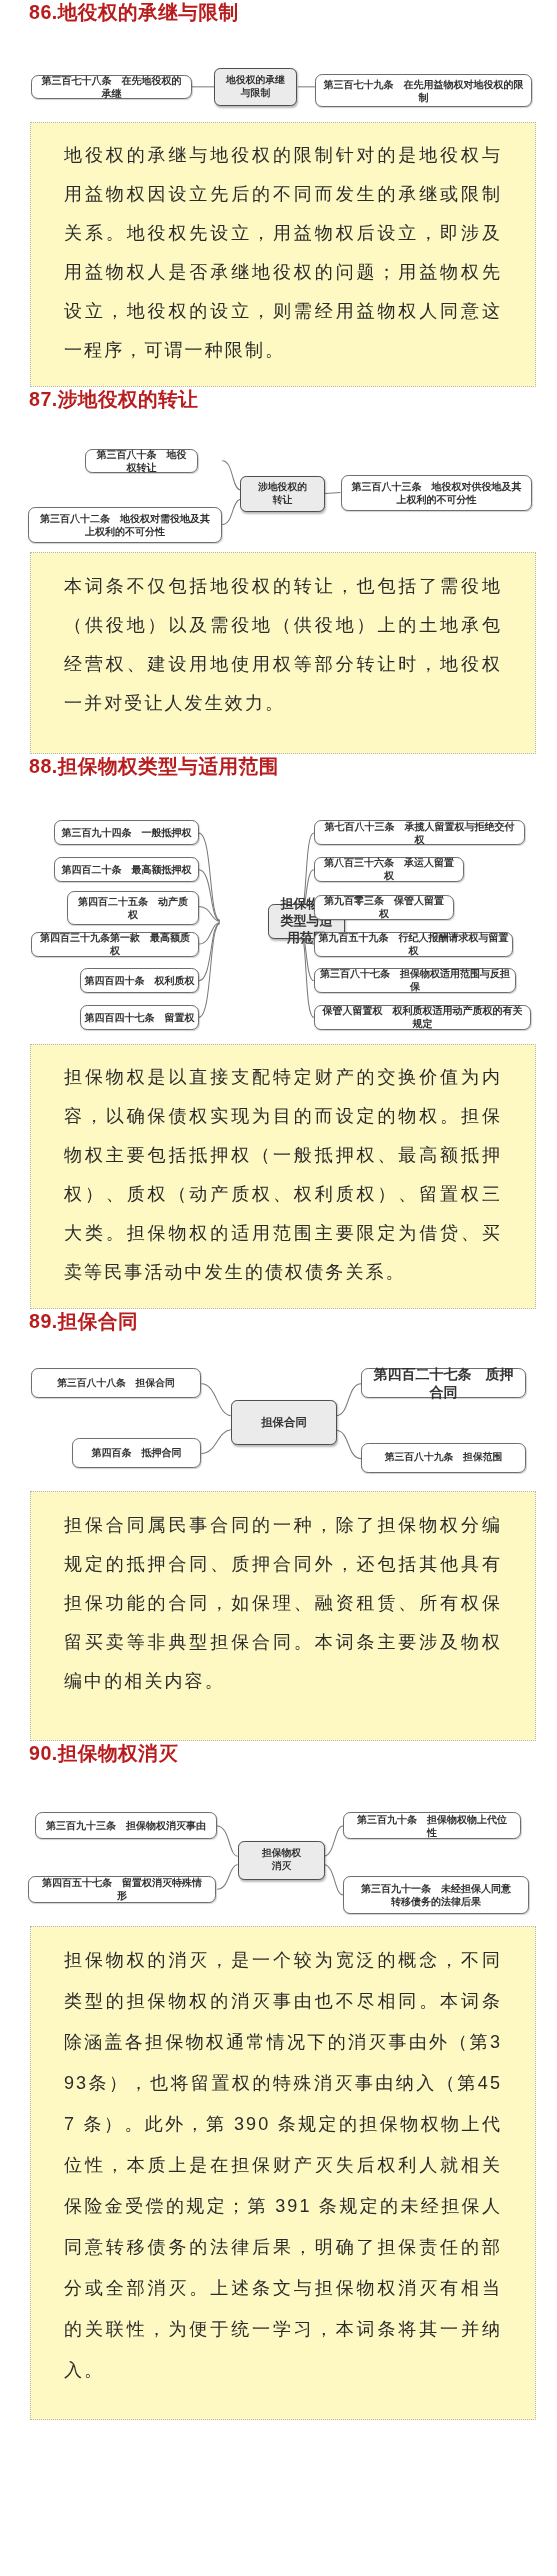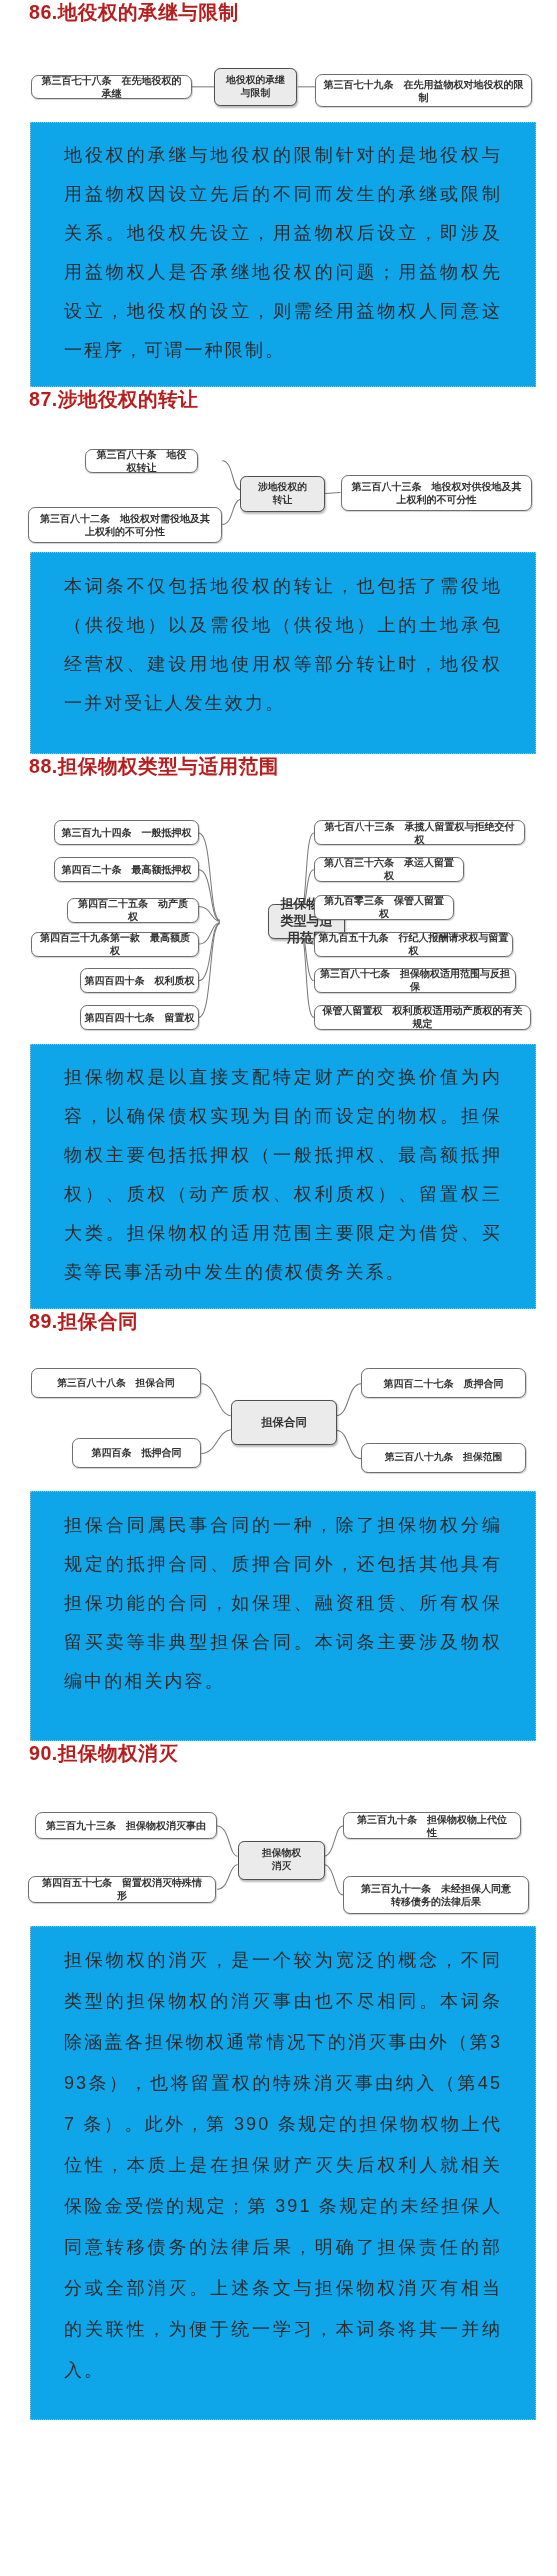--- a/index.html
+++ b/index.html
@@ -11,21 +11,21 @@
   .mm{position:relative;width:557px;}
   .mm svg.links{position:absolute;left:0;top:0;pointer-events:none;}
   .node{position:absolute;box-sizing:border-box;background:#ffffff;
         border:1px solid #6e6e6e;border-radius:7.2px;
         display:flex;align-items:center;justify-content:center;text-align:center;
         font-size:10px;font-weight:700;color:#333;line-height:1.3;
         box-shadow:0.5px 1px 1px rgba(0,0,0,.18);}
   .node.center{background:#ebebeb;border-color:#4f4f4f;border-radius:6.2px;
                font-size:9.8px;box-shadow:1px 1.5px 2.1px rgba(0,0,0,.28);}
   .dashed-box{box-sizing:border-box;margin-left:30px;width:506px;
-              border:1px dotted #b5b5b5;background:#0ea5e9;}
+              border:1px dotted #b5b5b5;background:#fef9c3;}
   .dashed-box p{margin:0;font-size:18px;letter-spacing:2.1px;line-height:39px;
                 color:#2b2b2b;text-align:justify;word-break:break-all;}
   .b86{margin-top:4.1px;padding:13.4px 33px 15.5px;}
   .b87{margin-top:6.2px;padding:13.4px 33px 30px;}
   .b88{margin-top:12.4px;padding:13.4px 33px 15.5px;}
   .b89{margin-top:11.4px;padding:13.4px 33px 39px;}
   .b90{margin-top:7.2px;padding:13.4px 33px 28px;}
   .b90 p{line-height:41px;}
   .h86{margin-top:13px;} .h87{margin-top:46px;} .h88{margin-top:20.7px;}
   .h89{margin-top:43px;} .h90{margin-top:21px;}
@@ -85,21 +85,21 @@
         <path d="M 385 384 C 412 384, 404 204, 426 202"></path>
         <path d="M 576 196 C 598 194, 588 27, 608 27"></path>
         <path d="M 576 197 C 596 196, 590 98, 608 98"></path>
         <path d="M 576 198 C 594 197, 592 171, 608 171"></path>
         <path d="M 576 200 C 594 201, 592 242, 608 242"></path>
         <path d="M 576 201 C 596 202, 590 313, 608 313"></path>
         <path d="M 576 202 C 598 204, 588 384, 608 384"></path>
       </svg>
       <div class="node" style="left:54px;top:1.5px;width:145px;height:25px;padding:0 6.2px;">第三百九十四条　一般抵押权</div>
       <div class="node" style="left:54px;top:38px;width:145px;height:25px;padding:0 6.2px;">第四百二十条　最高额抵押权</div>
-      <div class="node" style="left:67px;top:79px;width:132px;height:25px;padding:0 6.2px;">第四百二十五条　动产质权</div>
+      <div class="node" style="left:67px;top:72px;width:132px;height:34px;padding:0 6.2px;">第四百二十五条　动产质权</div>
       <div class="node" style="left:31px;top:113px;width:168px;height:25px;padding:0 5.2px;">第四百三十九条第一款　最高额质权</div>
       <div class="node" style="left:80px;top:149px;width:119px;height:25px;padding:0 3.1px;">第四百四十条　权利质权</div>
       <div class="node" style="left:80px;top:186px;width:119px;height:25px;padding:0 3.1px;">第四百四十七条　留置权</div>
       <div class="node center" style="left:220px;top:85px;width:77px;height:35px;padding:0 8.3px;font-size:13px;margin-left:48px;">担保物权类型与适用范围</div>
       <div class="node" style="left:314px;top:1.5px;width:211px;height:25px;padding:0 6.2px;">第七百八十三条　承揽人留置权与拒绝交付权</div>
       <div class="node" style="left:314px;top:38px;width:150px;height:25px;padding:0 6.2px;">第八百三十六条　承运人留置权</div>
       <div class="node" style="left:314px;top:76px;width:140px;height:25px;padding:0 6.2px;">第九百零三条　保管人留置权</div>
       <div class="node" style="left:314px;top:113px;width:199px;height:25px;padding:0 2.6px;">第九百五十九条　行纪人报酬请求权与留置权</div>
       <div class="node" style="left:314px;top:149px;width:202px;height:25px;padding:0 4.1px;">第三百八十七条　担保物权适用范围与反担保</div>
       <div class="node" style="left:314px;top:186px;width:217px;height:25px;padding:0 5.2px;">保管人留置权　权利质权适用动产质权的有关规定</div>
@@ -114,21 +114,21 @@
     <div class="mm mm89">
       <svg class="links" width="557" height="115" viewBox="0 0 1079 222">
         <path d="M 390 36 C 420 36, 420 95, 447 98"></path>
         <path d="M 390 171 C 420 171, 420 128, 447 125"></path>
         <path d="M 652 98 C 678 96, 672 36, 700 36"></path>
         <path d="M 652 126 C 678 128, 672 181, 700 181"></path>
       </svg>
       <div class="node" style="left:31px;top:3.6px;width:170px;height:30px;padding:0 7.2px;font-size:9.8px;">第三百八十八条　担保合同</div>
       <div class="node" style="left:72px;top:73px;width:129px;height:30px;padding:0 7.2px;font-size:10px;">第四百条　抵押合同</div>
       <div class="node center" style="left:231px;top:35px;width:106px;height:45px;font-size:11.4px;">担保合同</div>
-      <div class="node" style="left:361px;top:3.6px;width:165px;height:30px;padding:0 7.2px;font-size:10px;">第四百二十七条　质押合同</div>
+      <div class="node" style="left:361px;top:3.6px;width:165px;height:30px;padding:0 7.2px;font-size:14px;">第四百二十七条　质押合同</div>
       <div class="node" style="left:361px;top:78px;width:165px;height:30px;padding:0 7.2px;font-size:9.8px;">第三百八十九条　担保范围</div>
     </div>
     <div class="dashed-box b89">
       <p>担保合同属民事合同的一种，除了担保物权分编规定的抵押合同、质押合同外，还包括其他具有担保功能的合同，如保理、融资租赁、所有权保留买卖等非典型担保合同。本词条主要涉及物权编中的相关内容。</p>
     </div>
   </section>
 
   <section>
     <h2 class="heading h90">90.担保物权消灭</h2>
     <div class="mm mm90">

